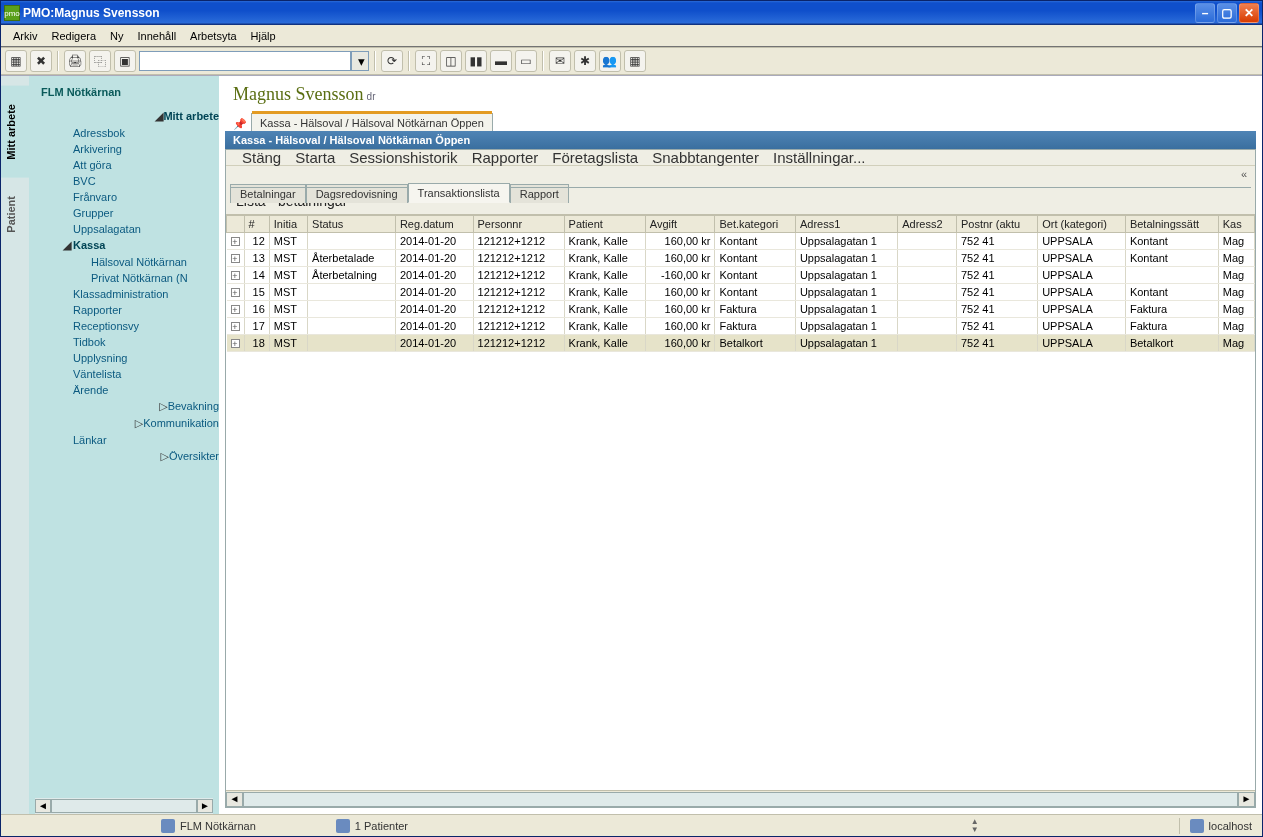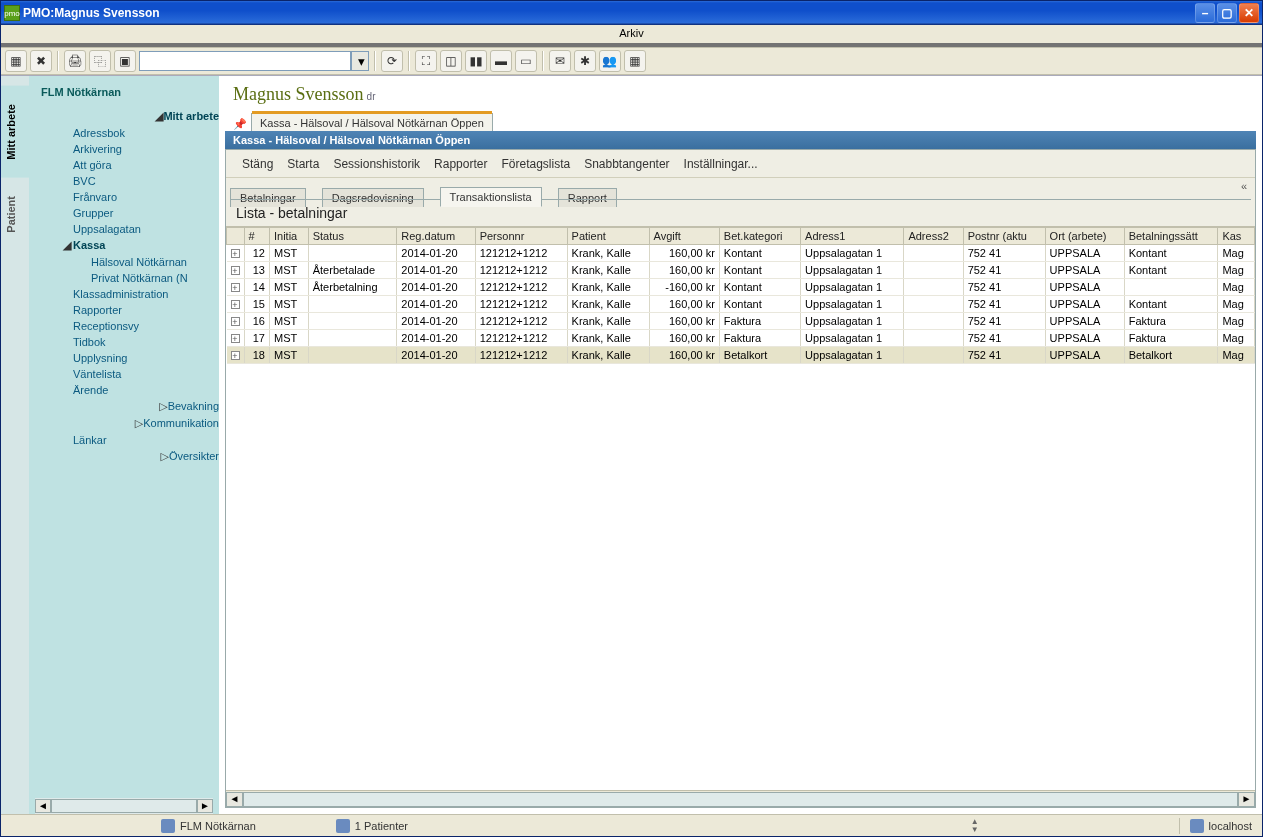--- a/index.html
+++ b/index.html
@@ -10,21 +10,21 @@
   .xp-window { width:1263px; height:837px; border:1px solid #0a246a; display:flex; flex-direction:column; background:#ece9d8;}
   .xp-title { height:24px; background:linear-gradient(to bottom,#2a6bd9 0%,#0f4fcb 8%,#0f4fcb 40%,#2a6bd9 90%,#0a246a 100%); display:flex; align-items:center; color:#fff; padding:0 3px; }
   .xp-title .t-icon { width:16px; height:16px; background:#5aa01a; border:1px solid #406f10; margin-right:3px; display:flex; align-items:center; justify-content:center; font-size:8px; color:#fff;}
   .xp-title .t-text { font-weight:bold; font-size:12px; flex:1; }
   .xp-btns { display:flex; gap:2px;}
   .xp-btn { width:20px; height:20px; border-radius:3px; border:1px solid #fff3; display:flex; align-items:center; justify-content:center; font-size:12px; font-weight:bold; color:#fff;}
   .xp-btn.min,.xp-btn.max{ background:linear-gradient(#5a8fe6,#2a6bd9);} 
   .xp-btn.close{ background:linear-gradient(#f08050,#d83b00);}
 
   
-  .menubar { height:22px; background:#ece9d8; display:flex; align-items:center; padding:0 6px; gap:2px; border-bottom:4px solid #737373;flex-direction:column;}
+  .menubar { height:22px; background:#ece9d8; display:flex; align-items:center; padding:0 6px; gap:2px; border-bottom:1px solid #737373;}
   .menubar span { padding:2px 6px; cursor:default; }
 
   
   .toolbar { height:28px; background:#ece9d8; border-top:1px solid #c1bfac; border-bottom:1px solid #c1bfac; display:flex; align-items:center; padding:2px 4px; gap:3px;}
   .toolbar .sep { width:2px; height:20px; border-left:1px solid #c1bfac; border-right:1px solid #fff; margin:0 2px;}
   .tool { width:22px; height:22px; border:1px solid #c1bfac; background:#f4f3ee; border-radius:3px; display:flex; align-items:center; justify-content:center; font-size:12px; color:#333; cursor:default;}
   .toolbar .dropdown { flex:0 0 230px; display:flex; }
   .toolbar .dropdown input { flex:1; height:20px; border:1px solid #7f9db9; font-size:11px; padding:0 3px;}
   .toolbar .dropdown button { width:18px; border:1px solid #7f9db9; background:#e8e8e0;}
 
@@ -50,25 +50,25 @@
   .content { flex:1; display:flex; flex-direction:column; background:#ffffff; padding:0; overflow:hidden;}
   .patient-hdr { padding:8px 0 4px 14px; }
   .patient-hdr .name { font-family:Georgia,serif; font-size:18px; color:#5a6e12; }
   .patient-hdr .role { font-size:10px; color:#667;}
   .pin-row { display:flex; align-items:flex-end; padding-left:14px; height:22px;}
   .pin { width:12px; font-size:11px; color:#333; margin-right:6px;}
   .tab-top { background:#f3f3ec; border:1px solid #9aa; border-bottom:none; padding:2px 8px 2px 8px; font-size:11px; color:#333; position:relative; margin-right:4px; height:18px; display:flex; align-items:center;}
   .tab-top.active::before{ content:""; position:absolute; top:-3px; left:0; right:0; height:3px; background:#e39b22;}
   .panel-title { background:linear-gradient(#4f84b5,#3a6f9f); color:#fff; font-weight:bold; padding:3px 8px; font-size:11px; margin:0 6px 0 6px;}
   .panel-body { flex:1; background:#efeee4; margin:0 6px 6px 6px; border:1px solid #9aa; display:flex; flex-direction:column; overflow:hidden;}
-  .sub-menu { height:28px; display:flex; align-items:center; gap:14px; padding:0 16px; background:#efeee4; border-bottom:1px solid #d1cfbb; font-size:12px; color:#333;}
+  .sub-menu { height:16px; display:flex; align-items:center; gap:14px; padding:0 16px; background:#efeee4; border-bottom:1px solid #d1cfbb; font-size:15px; color:#333;}
   .sub-menu span{ cursor:default; }
   .sub-tabs-row { display:flex; padding:2px 4px 0 4px; background:#efeee4; align-items:flex-end; height:22px; position:relative;}
   .sub-tabs-row::after{ content:""; position:absolute; left:4px; right:4px; bottom:0; height:1px; background:#9aa;}
-  .sub-tab { border:1px solid #9aa; border-bottom:none; padding:3px 9px; background:#e4e3d9; margin-right:16px; font-size:11px; color:#333; position:relative; top:7px; cursor:default;}
+  .sub-tab { border:1px solid #9aa; border-bottom:none; padding:3px 9px; background:#e4e3d9; margin-right:0px; font-size:11px; color:#333; position:relative; top:15px; cursor:default;}
   .sub-tab.active { background:#f6f5ef; border-bottom:1px solid #f6f5ef; z-index:2; }
   .collapse-handle { position:absolute; right:8px; top:2px; font-size:11px; color:#555; cursor:default;}
   .list-hdr { padding:5px 10px; font-size:14px; color:#222; background:#efeee4;}
   .grid-wrap { flex:1; overflow:auto; background:#fff; border-top:1px solid #c1bfac; }
   table.grid { border-collapse:collapse; width:100%; font-size:11px; }
   table.grid th { background:#ece9d8; border:1px solid #c1bfac; padding:2px 4px; text-align:left; font-weight:normal; color:#222; position:sticky; top:0; white-space:nowrap;}
   table.grid td { border-right:1px solid #d9d7c7; border-bottom:1px solid #e9e7dc; padding:2px 4px; white-space:nowrap; height:17px;}
   table.grid tr.sel td { background:#e6e3c9;}
   .rownum { text-align:right;}
   .amt { text-align:right;}
@@ -215,21 +215,21 @@
                   <th>Initia</th>
                   <th>Status</th>
                   <th>Reg.datum</th>
                   <th>Personnr</th>
                   <th>Patient</th>
                   <th>Avgift</th>
                   <th>Bet.kategori</th>
                   <th>Adress1</th>
                   <th>Adress2</th>
                   <th>Postnr (aktu</th>
-                  <th>Ort (arbete)</th>
+                  <th>Ort (kategori)</th>
                   <th>Betalningssätt</th>
                   <th>Kas</th>
                 </tr>
               </thead>
             <tbody id="gridbody">
                 <tr>
                   <td class="expand-cell"><span class="expand-box">+</span></td>
                   <td class="rownum">12</td>
                   <td>MST</td>
                   <td></td>

